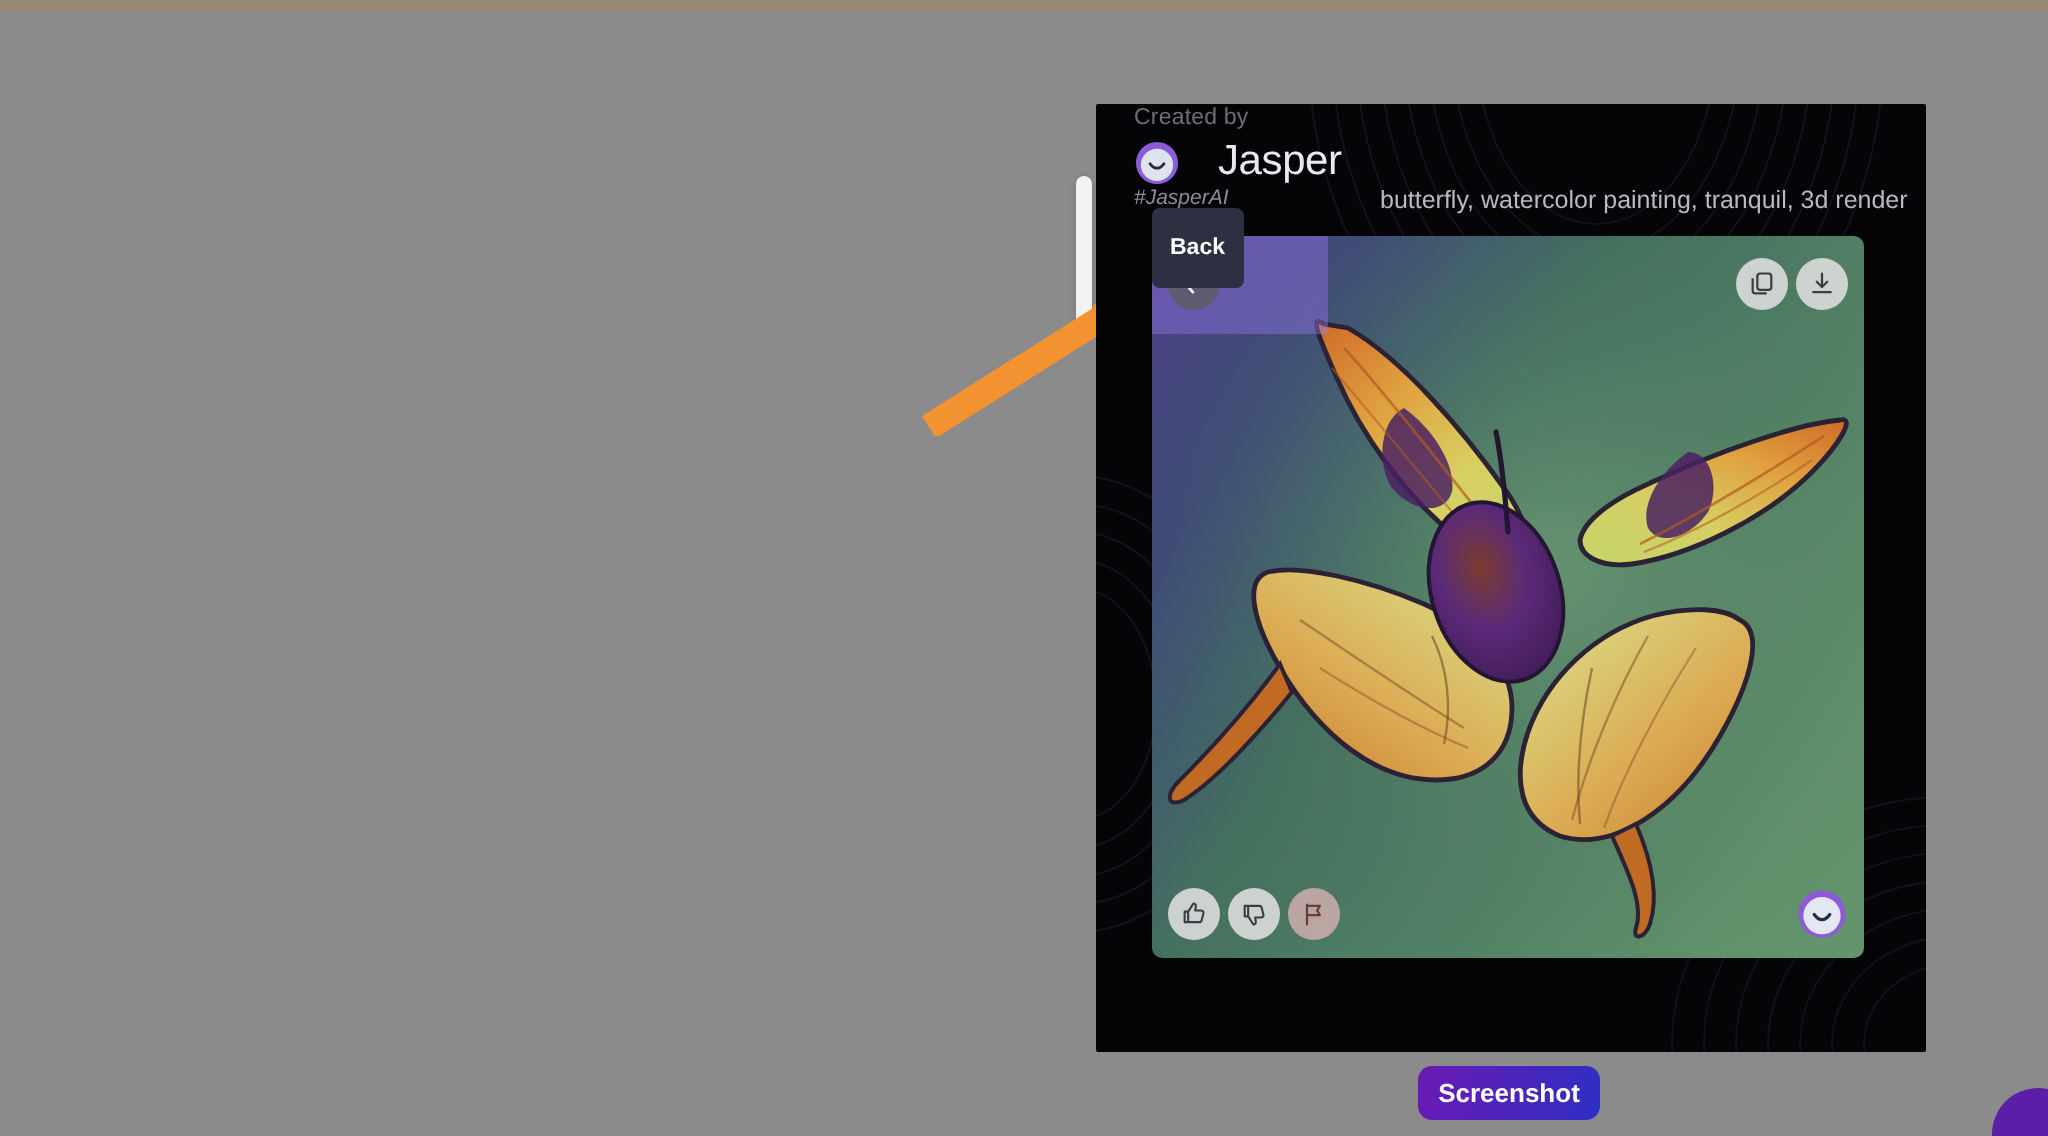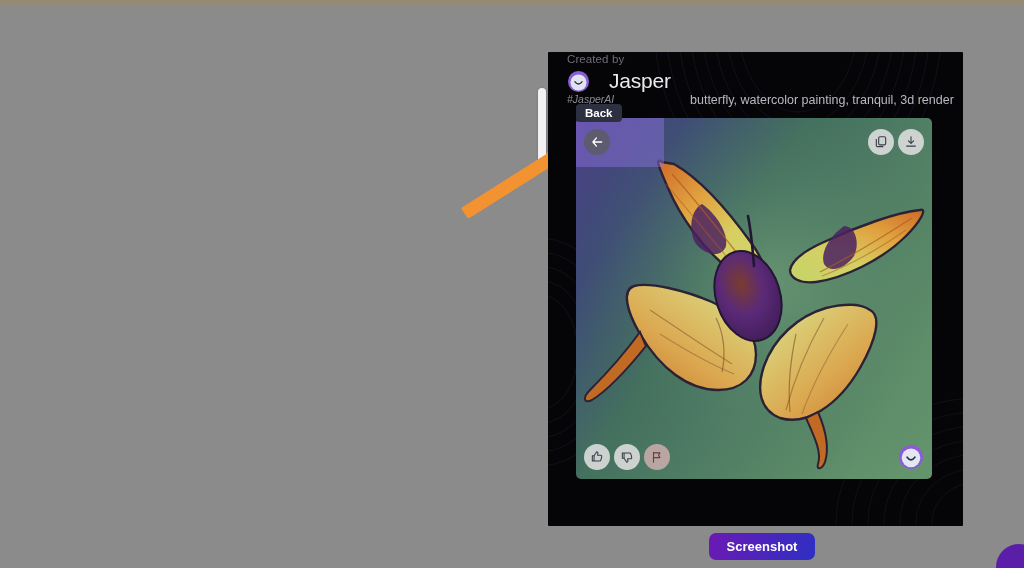--- a/index.html
+++ b/index.html
@@ -207,21 +207,21 @@
   }
 
   
   .tooltip-back {
     position: absolute;
     left: 28px; top: 52px;
     background: #2d3040;
     color: #ffffff;
     font-size: 11.5px;
     font-weight: bold;
-    padding: 3px 9px;
+    padding: 14px 9px;
     border-radius: 4px;
     z-index: 8;
   }
 
   
   .art-frame {
     position: absolute;
     left: 28px; top: 66px;
     width: 356px; height: 361px;
     border-radius: 5px;
@@ -262,21 +262,21 @@
     position: absolute;
     right: 8px; bottom: 9px;
     width: 26px; height: 26px;
     z-index: 6;
   }
 
   
   .screenshot-btn {
     position: absolute;
     left: 709px; top: 533px;
-    width: 106px; height: 27px;
+    width: 91px; height: 27px;
     border-radius: 7px;
     background: linear-gradient(100deg, #6a1ab3 0%, #2f2fc4 100%);
     display: flex;
     align-items: center;
     justify-content: center;
     font-size: 13px;
     font-weight: bold;
     color: #ffffff;
   }
   .corner-fab {

